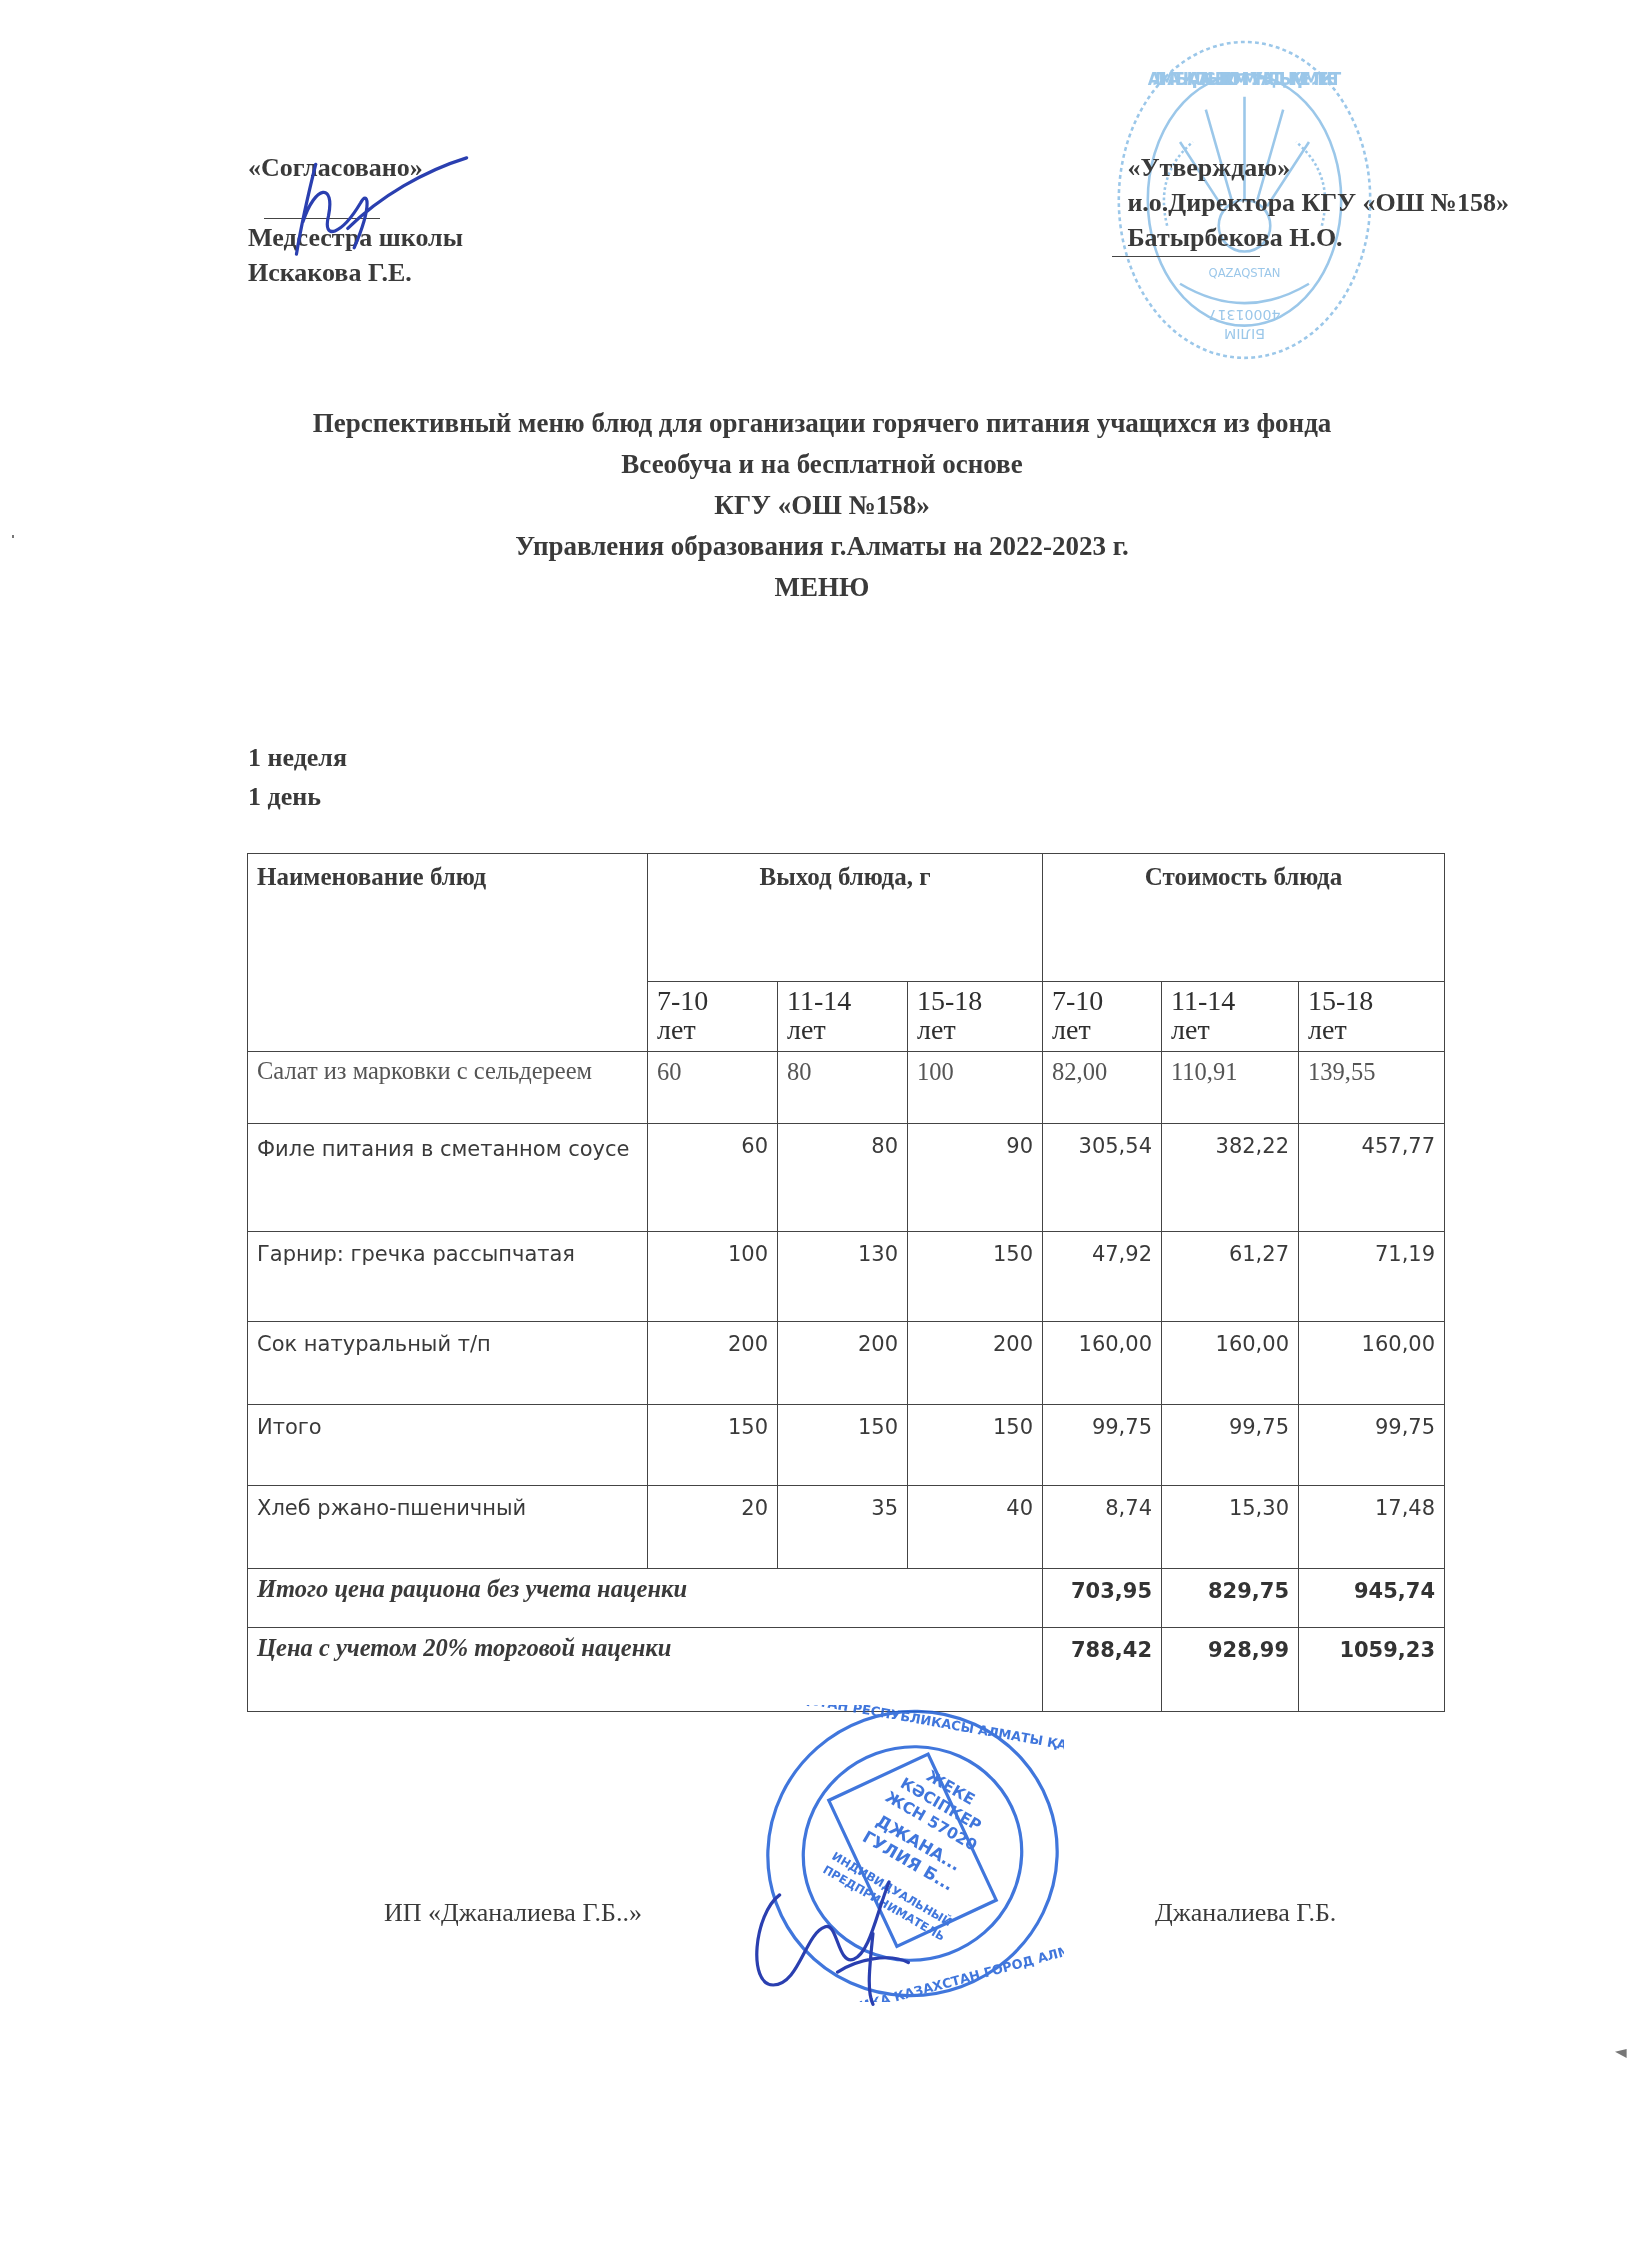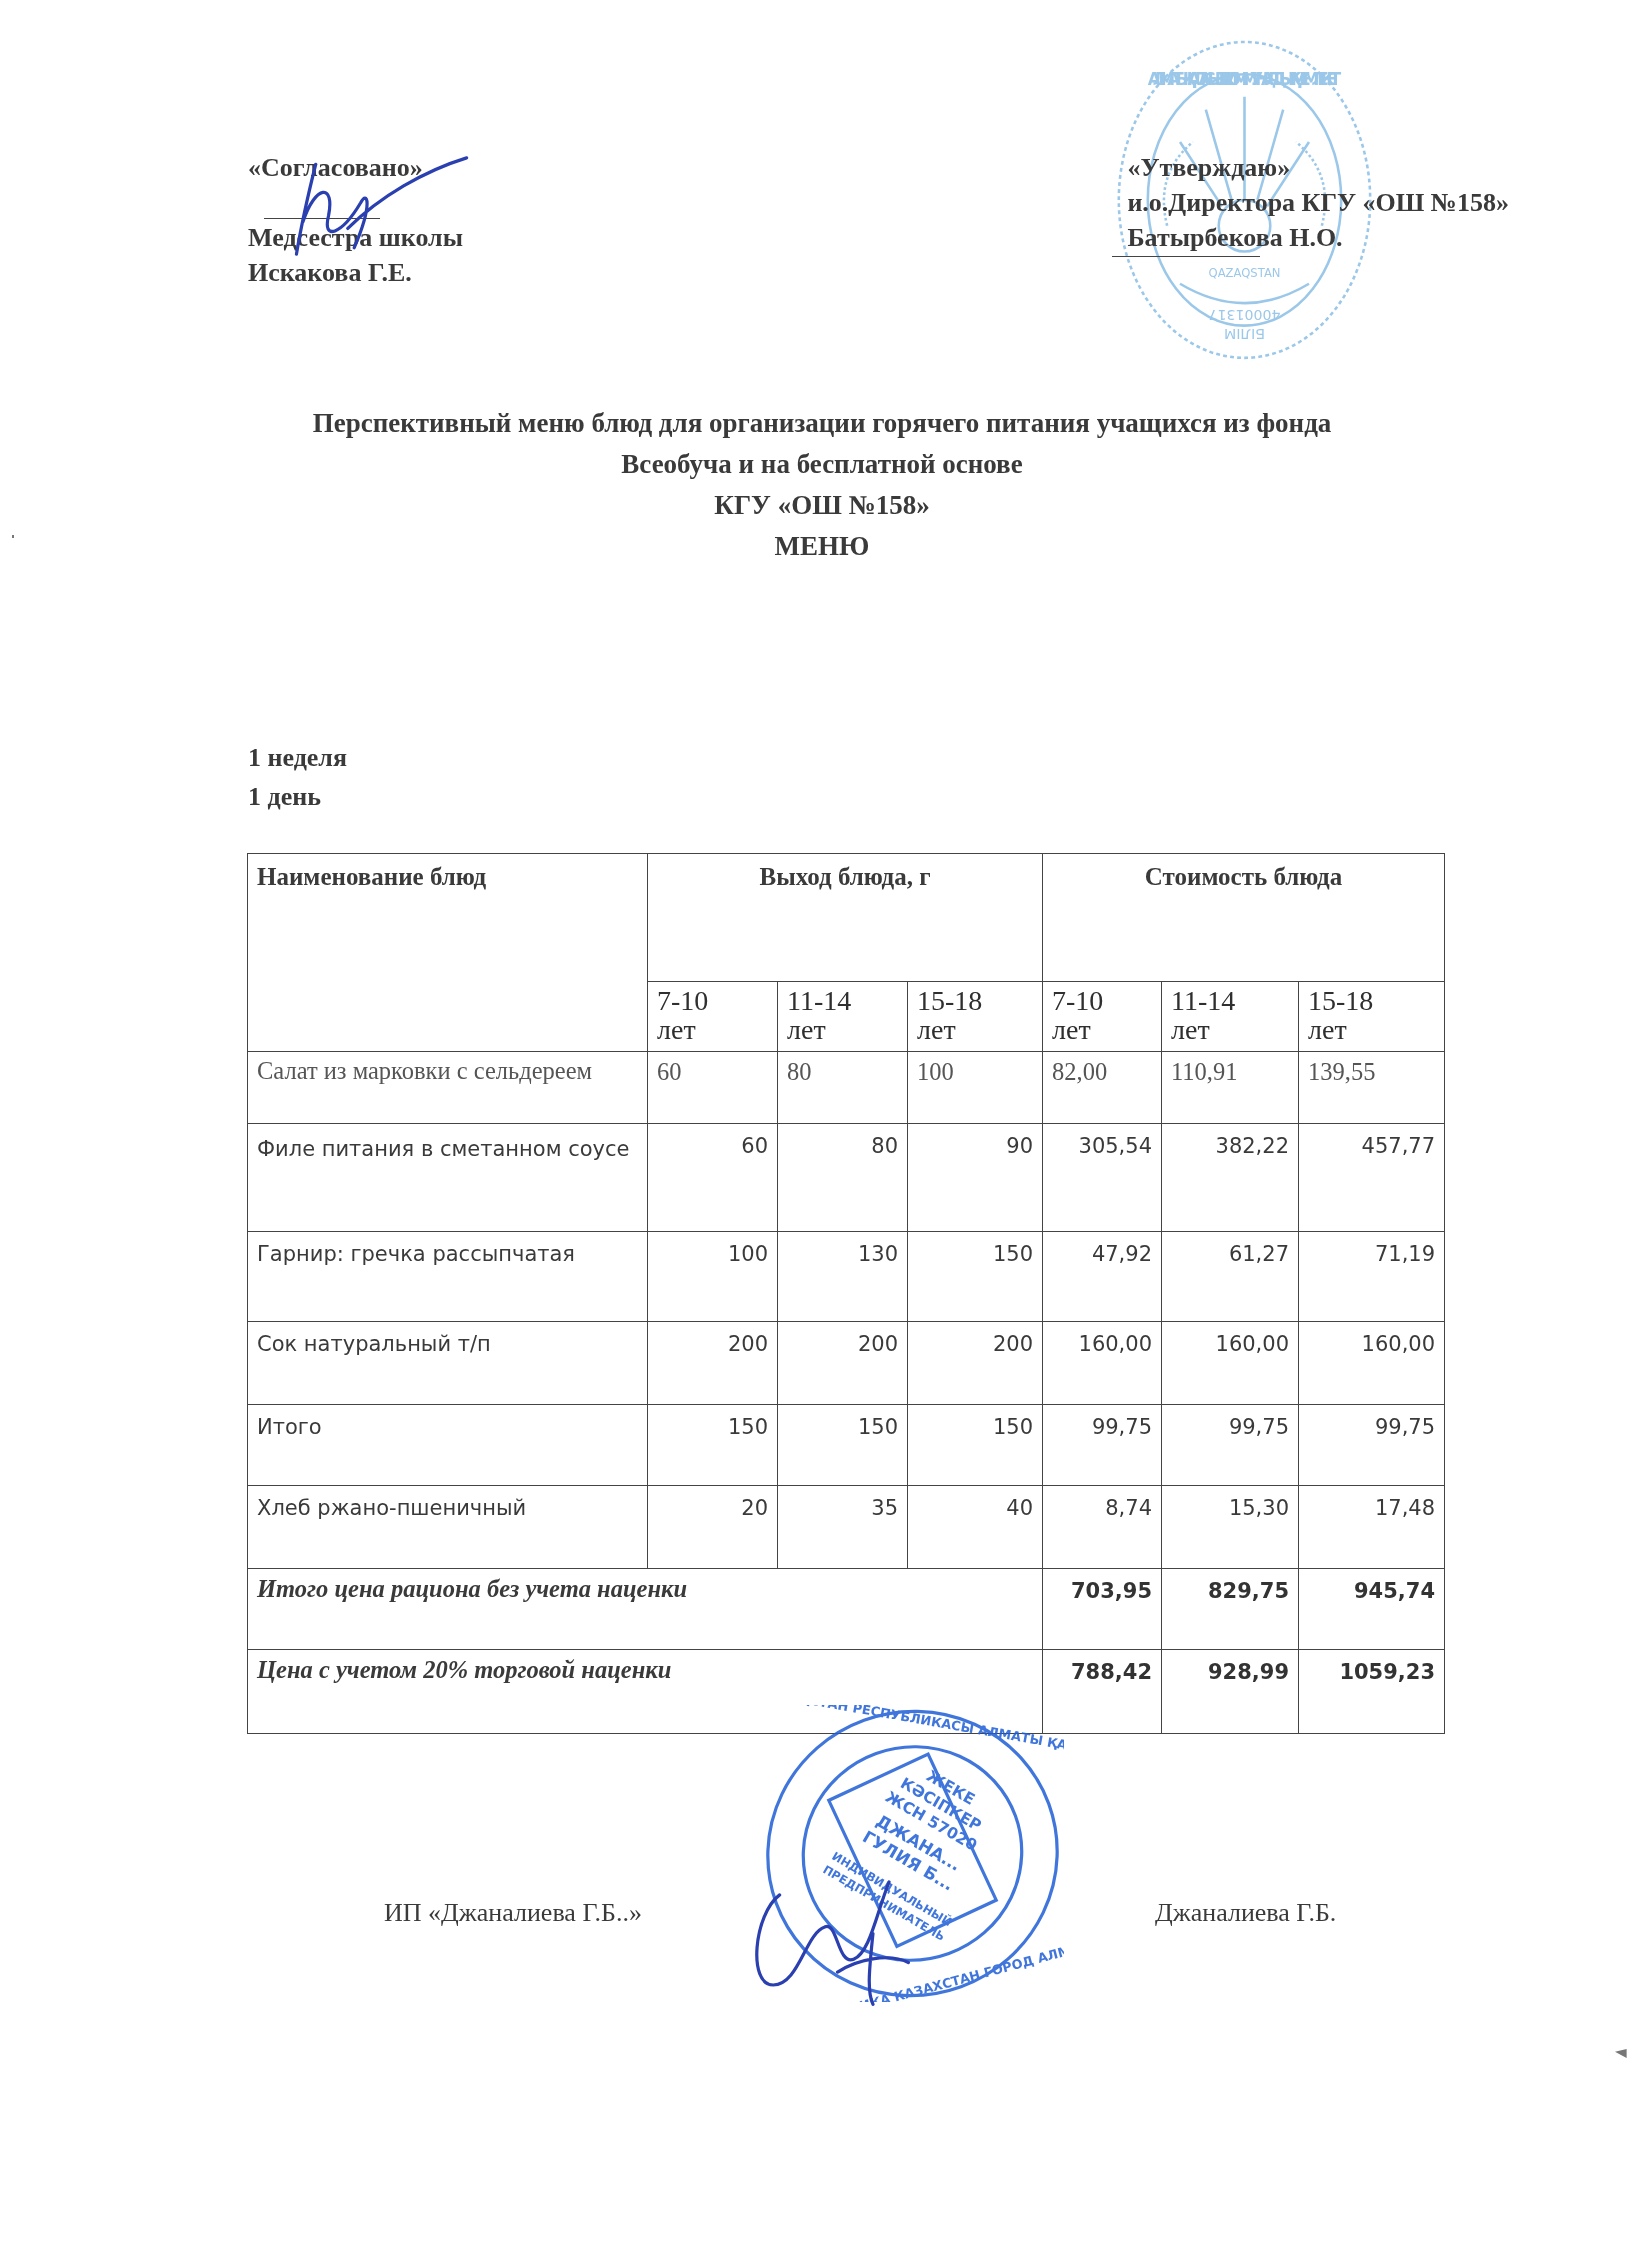--- a/index.html
+++ b/index.html
@@ -77,20 +77,21 @@
   <div>«Утверждаю»</div>
   <div>и.о.Директора  КГУ «ОШ №158»</div>
   <div>Батырбекова Н.О.</div>
 </div>
 <div id="right-line" class="abs"></div>
 
 <div id="title-block" class="abs">
   <div>Перспективный меню блюд для организации горячего питания учащихся из фонда</div>
   <div>Всеобуча и на бесплатной  основе</div>
   <div>КГУ «ОШ №158»</div>
+  <div>Управления образования г.Алматы на 2022-2023 г.</div>
   <div>МЕНЮ</div>
 </div>
 
 <div id="week-block" class="abs">
   <div>1 неделя</div>
   <div>1 день</div>
 </div>
 
 <table id="menu-table" class="abs">
   <colgroup>
@@ -188,21 +189,21 @@
   <tr style="height:83px" class="sans-row">
     <td>Хлеб ржано-пшеничный</td>
     <td class="num-r">20</td>
     <td class="num-r">35</td>
     <td class="num-r">40</td>
     <td class="num-r">8,74</td>
     <td class="num-r">15,30</td>
     <td class="num-r">17,48</td>
   </tr>
 
-  <tr style="height:81px">
+  <tr style="height:59px">
     <td colspan="4" class="total-label">Итого цена рациона без учета наценки</td>
     <td class="total-num">703,95</td>
     <td class="total-num">829,75</td>
     <td class="total-num">945,74</td>
   </tr>
   <tr style="height:84px">
     <td colspan="4" class="total-label">Цена с учетом 20% торговой наценки</td>
     <td class="total-num">788,42</td>
     <td class="total-num">928,99</td>
     <td class="total-num">1059,23</td>

